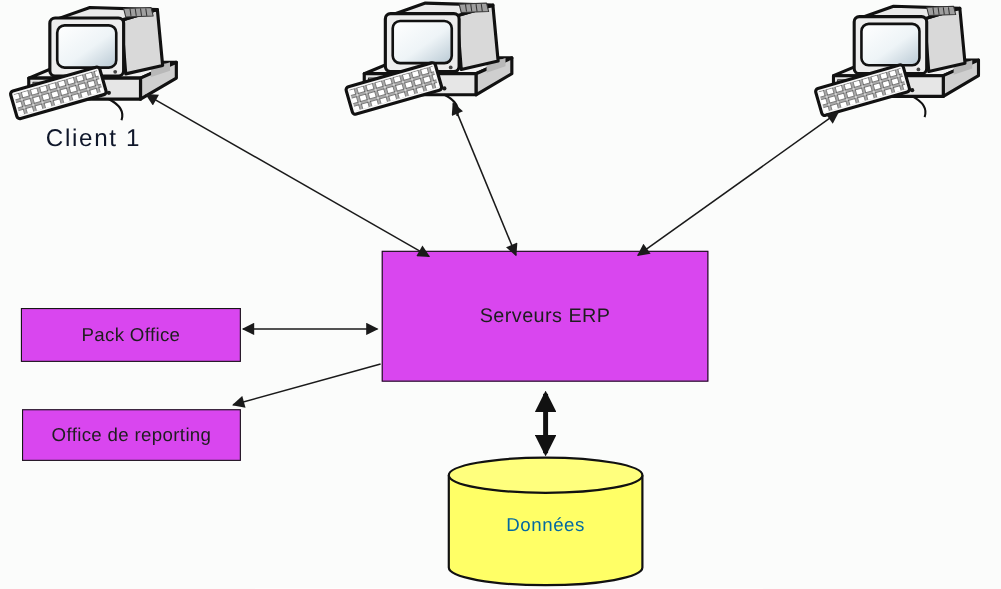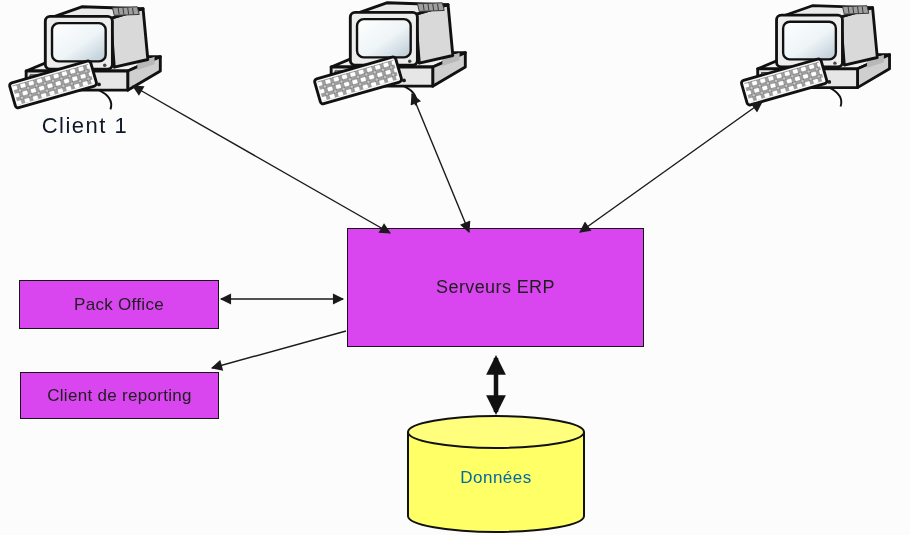--- a/index.html
+++ b/index.html
@@ -94,21 +94,21 @@
   </div>
 
   <div class="box server" style="left:347px;top:228px;width:295px;height:117px">
     <span>Serveurs ERP</span>
   </div>
 
   <div class="box tool" style="left:19px;top:280px;width:198px;height:47px">
     <span>Pack Office</span>
   </div>
   <div class="box tool" style="left:20px;top:372px;width:197px;height:45px">
-    <span>Client de reporting</span>
+    <span>Office de reporting</span>
   </div>
 
   <div class="cyl-wrap">
     <svg width="180" height="121" viewBox="0 0 180 121">
       <path d="M2,18 L2,102 A88,16 0 0 0 178,102 L178,18" fill="#ffff66" stroke="#111" stroke-width="2"></path>
       <ellipse cx="90" cy="18" rx="88" ry="16" fill="#ffff7d" stroke="#111" stroke-width="2"></ellipse>
     </svg>
   </div>
   <div class="cyl-label">Données</div>
 

